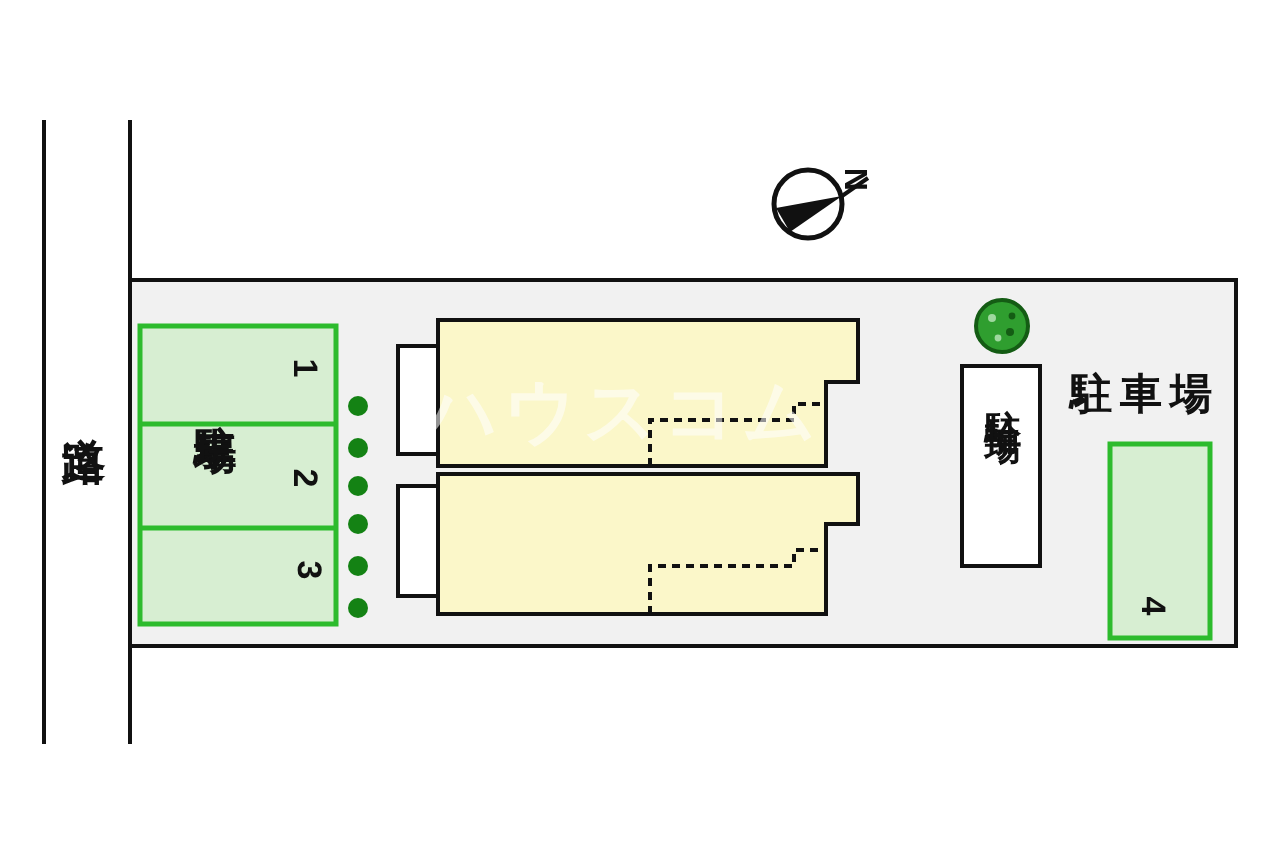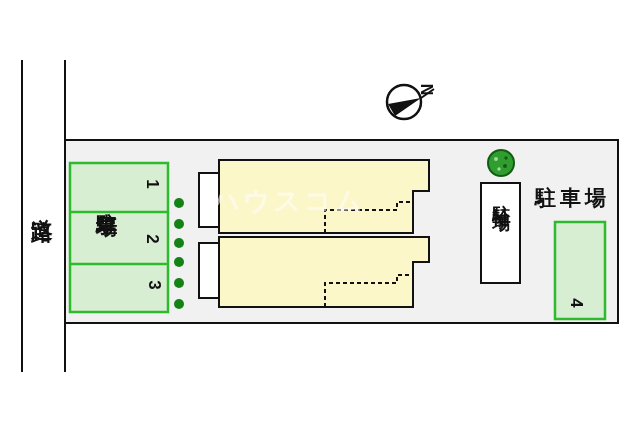--- a/index.html
+++ b/index.html
@@ -22,21 +22,21 @@
   .pright-label  { left:535px; top:187px; font-size:21px; letter-spacing:4px; }
   .bike-label    { left:491px; top:190px; font-size:18px; letter-spacing:5px; }
   .digit { position:absolute; font-weight:bold; font-size:17px; color:#111;
            width:18px; height:18px; text-align:center; transform:rotate(90deg); }
   .digit1 { left:144px; top:175px; }
   .digit2 { left:144px; top:230px; }
   .digit3 { left:146px; top:276px; }
   .digit4 { left:568px; top:294px; }
   .north-label { left:421px; top:81px; font-size:16px; transform:rotate(90deg); }
   .watermark {
-    left:212px; top:187px; font-size:27px; letter-spacing:3px;
+    left:212px; top:187px; font-size:36px; letter-spacing:3px;
     color:rgba(255,255,255,0.55); font-weight:bold; white-space:nowrap;
   }
 </style>
 </head>
 <body>
 
 <div id="canvas">
 
   <svg id="shapes" width="640" height="426" viewBox="0 0 640 426">
 

